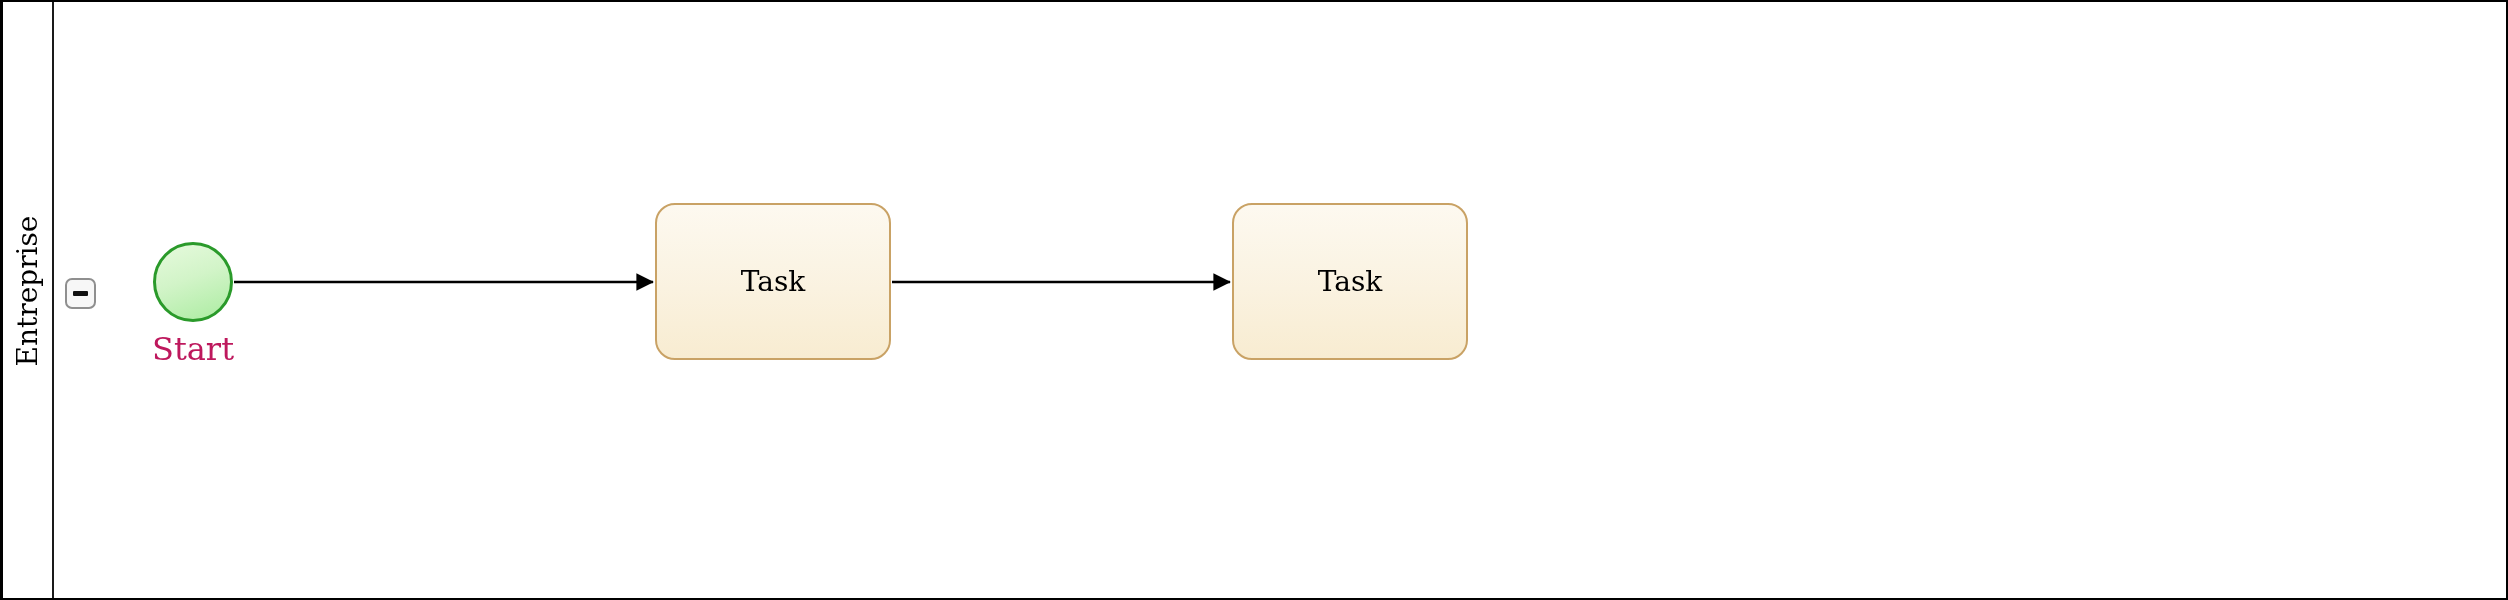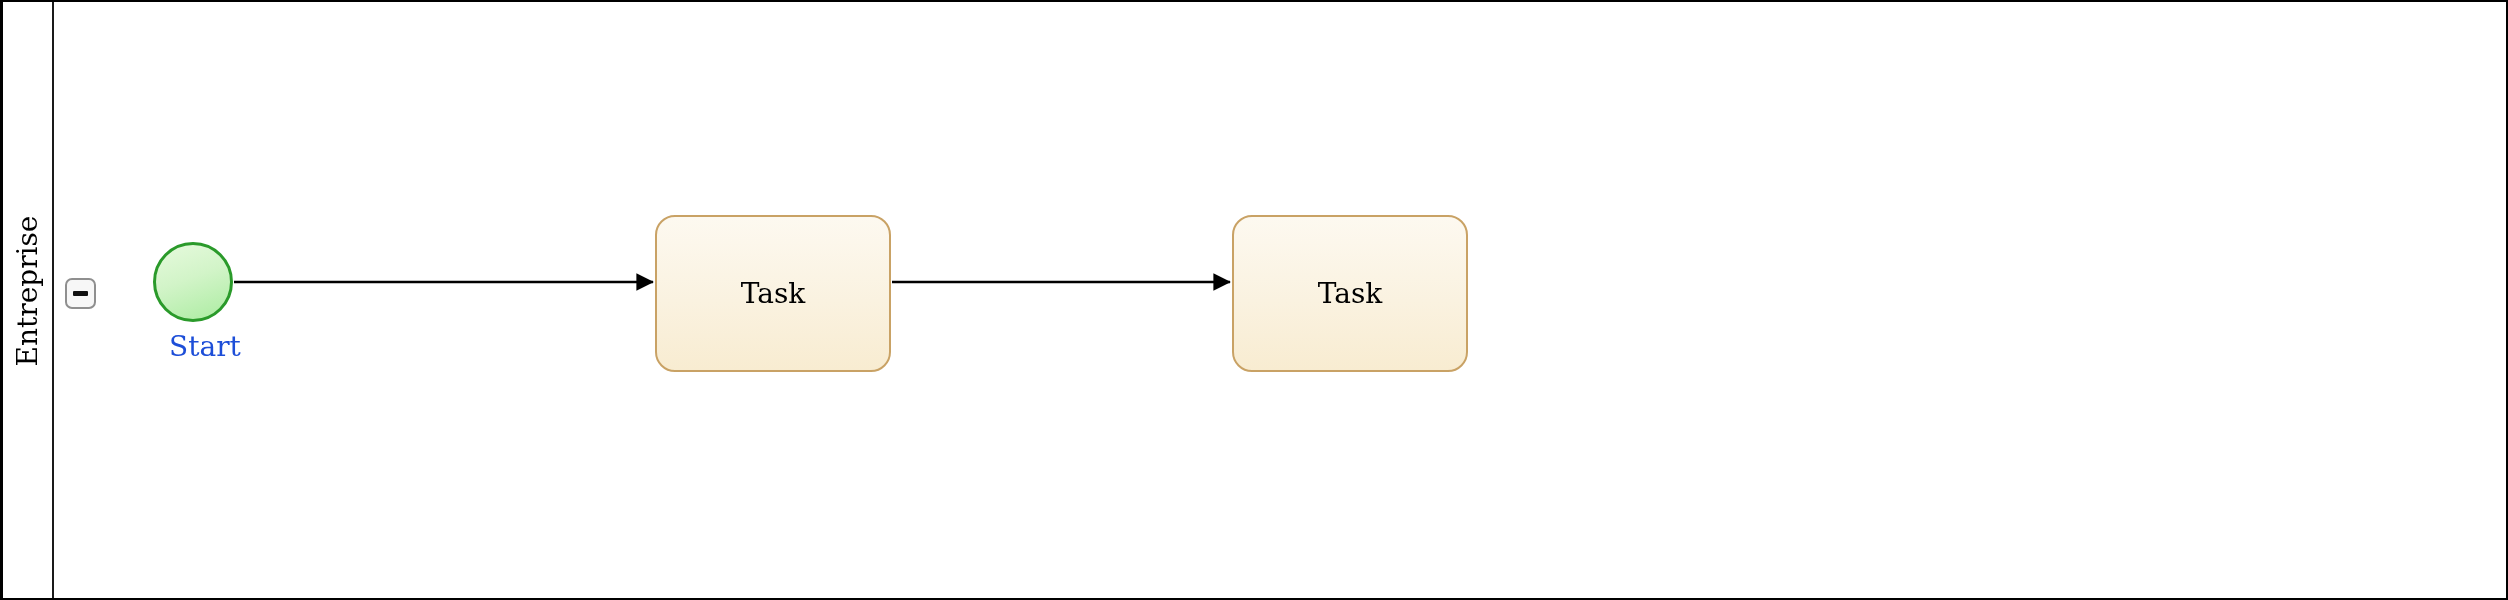--- a/index.html
+++ b/index.html
@@ -72,43 +72,42 @@
     top: 240px;
     width: 80px;
     height: 80px;
     box-sizing: border-box;
     border-radius: 50%;
     border: 3px solid #2a9a2a;
     background: linear-gradient(160deg, #e6fadd 0%, #d2f4c8 45%, #abeca1 100%);
   }
   .start-label {
     position: absolute;
-    left: 112px;
+    left: 100px;
     top: 330px;
     width: 180px;
     text-align: center;
-    font-size: 28px;
+    font-size: 32px;
     line-height: 1.1;
-    color: #1d4ed8;
+    color: #be185d;
   }
   
   .task {
     position: absolute;
     box-sizing: border-box;
     width: 236px;
     height: 157px;
     border: 2px solid #c9a265;
     border-radius: 20px;
     background: linear-gradient(180deg, #fdf9f0 0%, #faf2e0 55%, #f8ecd1 100%);
     display: flex;
     align-items: center;
     justify-content: center;
     font-size: 28px;
     color: #000000;
-    margin-top: 12px;
   }
   .task-1 { left: 652px;  top: 201px; }
   .task-2 { left: 1229px; top: 201px; }
   
   .connectors {
     position: absolute;
     left: 0;
     top: 0;
     width: 2508px;
     height: 600px;

